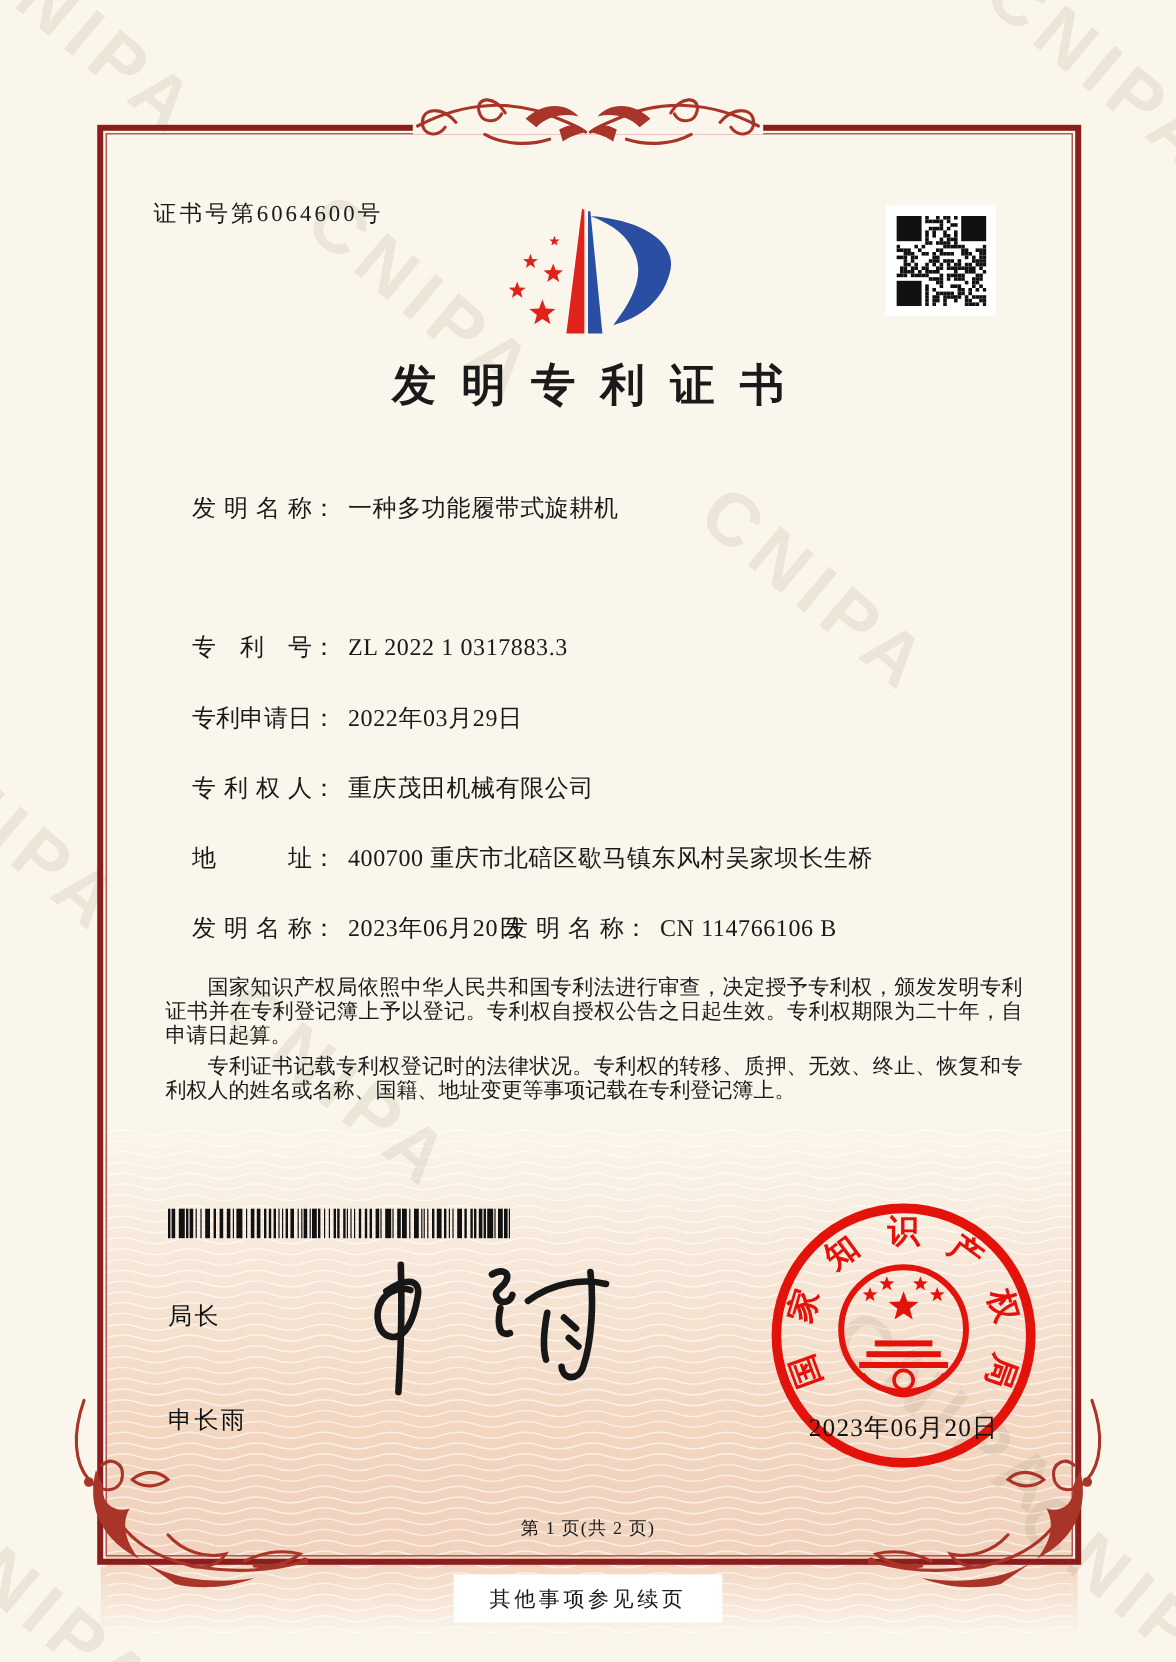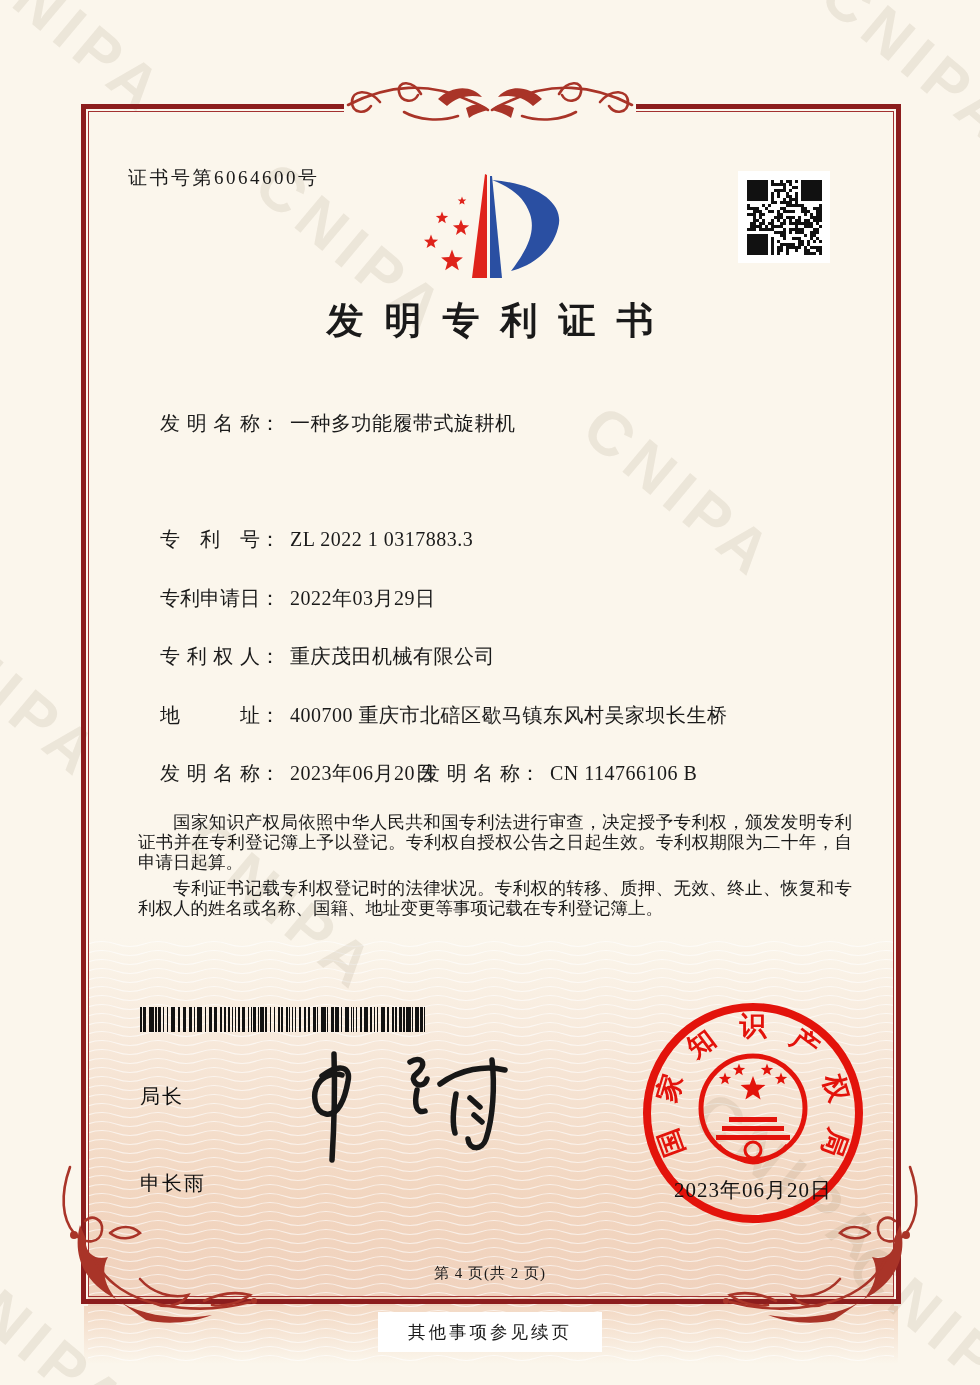--- a/index.html
+++ b/index.html
@@ -624,17 +624,17 @@
       <path class="emb-s" d="M86,152 C96,164 112,170 120,170 C128,170 144,164 154,152" stroke-width="3" fill="none"></path>
     <polygon points="120.0,83.0 123.2,91.6 132.4,92.0 125.2,97.7 127.6,106.5 120.0,101.5 112.4,106.5 114.8,97.7 107.6,92.0 116.8,91.6" class="emb"></polygon>
         <polygon points="92.0,79.5 93.6,83.8 98.2,84.0 94.6,86.8 95.8,91.3 92.0,88.7 88.2,91.3 89.4,86.8 85.8,84.0 90.4,83.8" class="emb"></polygon>
         <polygon points="106.0,70.5 107.6,74.8 112.2,75.0 108.6,77.8 109.8,82.3 106.0,79.7 102.2,82.3 103.4,77.8 99.8,75.0 104.4,74.8" class="emb"></polygon>
         <polygon points="134.0,70.5 135.6,74.8 140.2,75.0 136.6,77.8 137.8,82.3 134.0,79.7 130.2,82.3 131.4,77.8 127.8,75.0 132.4,74.8" class="emb"></polygon>
         <polygon points="148.0,79.5 149.6,83.8 154.2,84.0 150.6,86.8 151.8,91.3 148.0,88.7 144.2,91.3 145.4,86.8 141.8,84.0 146.4,83.8" class="emb"></polygon>
       </g>
   </svg>
   <div class="seal-date">2023年06月20日</div>
 
-  <div class="pagenum">第 4 页(共 2 页)</div>
+  <div class="pagenum">第 1 页(共 2 页)</div>
 
   <div class="footer-note">其他事项参见续页</div>
 
 </div>
 
 </body></html>

